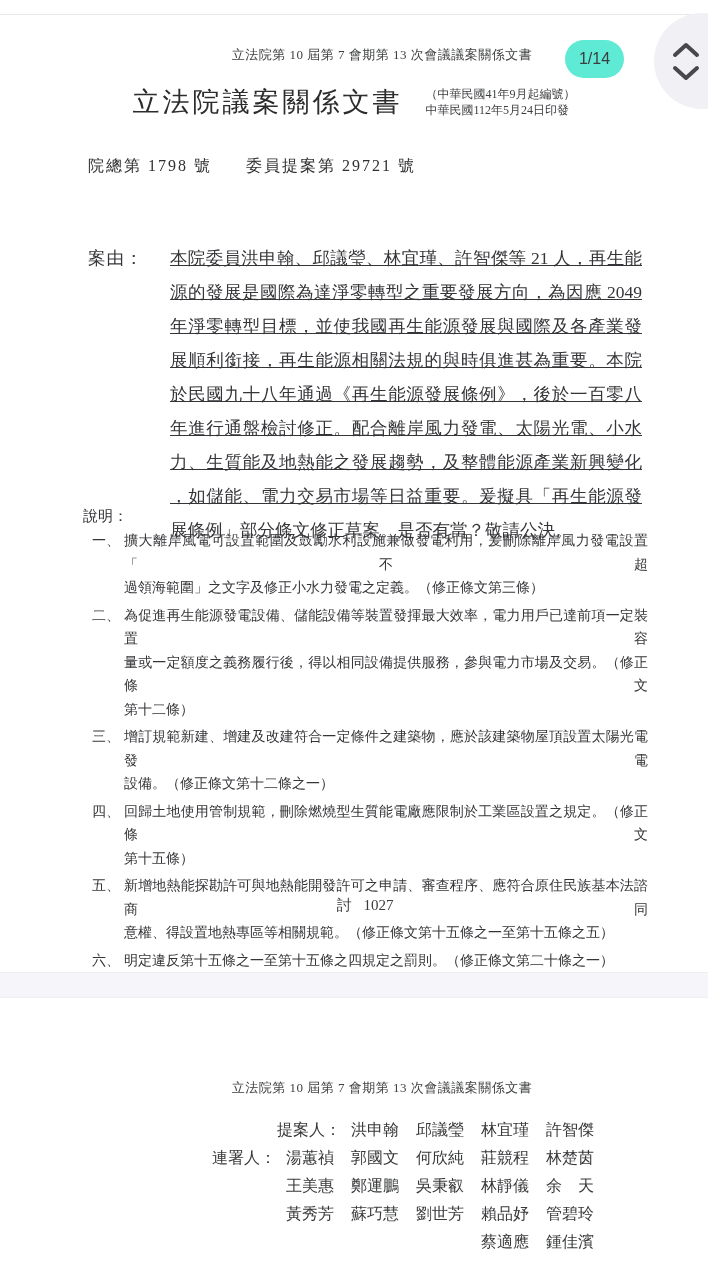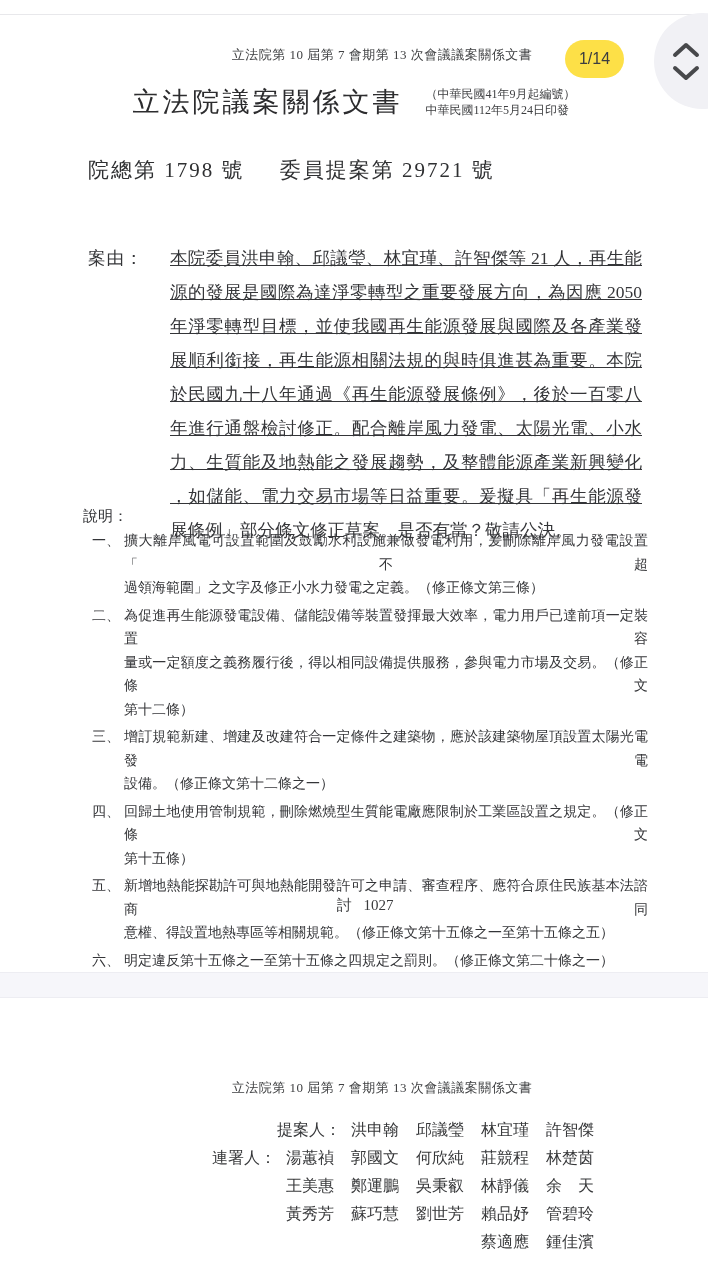--- a/index.html
+++ b/index.html
@@ -7,42 +7,42 @@
     width:708px;height:1280px;position:relative;overflow:hidden;
     background:#ffffff;
     font-family:"Liberation Serif","DejaVu Serif",serif;
     color:#343538;
   }
   .hairline-top{position:absolute;top:14px;left:0;width:708px;height:1px;background:#e8e8eb;}
 
   
   .page-pill{
     position:absolute;left:565px;top:40px;width:59px;height:38px;border-radius:19px;
-    background:#fde047;color:#3c3d40;font-family:"Liberation Sans","DejaVu Sans",sans-serif;
+    background:#5eead4;color:#3c3d40;font-family:"Liberation Sans","DejaVu Sans",sans-serif;
     font-size:16px;line-height:38px;text-align:center;z-index:30;
   }
   .scroll-fab{
     position:absolute;left:654px;top:13px;width:96px;height:96px;border-radius:50%;
     background:#f1f1f5;z-index:30;display:flex;flex-direction:column;align-items:flex-start;
     justify-content:center;gap:7px;padding-left:17px;box-sizing:border-box;
   }
   .chev{display:block;}
 
   
   .running-head{position:absolute;left:0;width:708px;text-align:center;
     font-size:13px;color:#3f4042;letter-spacing:0.5px;padding-left:28px;}
   .rh1{top:46px;}
   .rh2{top:1079px;}
 
   .title-row{position:absolute;top:84px;left:0;width:708px;display:flex;
     justify-content:center;align-items:center;gap:23px;}
   .doc-title{font-size:27px;color:#2c2c2e;letter-spacing:3px;font-weight:500;white-space:nowrap;}
   .title-note{font-size:12px;line-height:16px;color:#3d3e40;white-space:nowrap;}
 
-  .docnum{position:absolute;top:156px;left:88px;font-size:21px;color:#2f3032;
+  .docnum{position:absolute;top:156px;left:88px;font-size:16px;color:#2f3032;
     letter-spacing:2px;white-space:nowrap;}
   .docnum .right{margin-left:28px;}
 
   .case-block{position:absolute;top:241px;left:88px;width:560px;}
   .case-label{position:absolute;left:0;top:0;font-size:17.5px;line-height:34px;letter-spacing:1px;}
   .case-lines{margin-left:82px;width:472px;font-size:17.5px;line-height:34px;}
   .case-line{white-space:nowrap;}
   .case-line.fill{white-space:normal;text-align:justify;text-align-last:justify;text-decoration:underline;}
 
   .exp-label{position:absolute;top:505px;left:83px;font-size:15px;line-height:23px;}
@@ -83,21 +83,21 @@
 
   <div class="docnum">
     <span>院總第 1798 號</span>
     <span class="right">委員提案第 29721 號</span>
   </div>
 
   <div class="case-block">
     <span class="case-label">案由：</span>
     <div class="case-lines" id="case-lines">
         <div class="case-line fill">本院委員洪申翰、邱議瑩、林宜瑾、許智傑等 21 人，再生能</div>
-        <div class="case-line fill">源的發展是國際為達淨零轉型之重要發展方向，為因應 2050</div>
+        <div class="case-line fill">源的發展是國際為達淨零轉型之重要發展方向，為因應 2049</div>
         <div class="case-line fill">年淨零轉型目標，並使我國再生能源發展與國際及各產業發</div>
         <div class="case-line fill">展順利銜接，再生能源相關法規的與時俱進甚為重要。本院</div>
         <div class="case-line fill">於民國九十八年通過《再生能源發展條例》，後於一百零八</div>
         <div class="case-line fill">年進行通盤檢討修正。配合離岸風力發電、太陽光電、小水</div>
         <div class="case-line fill">力、生質能及地熱能之發展趨勢，及整體能源產業新興變化</div>
         <div class="case-line fill">，如儲能、電力交易市場等日益重要。爰擬具「再生能源發</div>
         <div class="case-line">展條例」部分條文修正草案。是否有當？敬請公決。</div>
       </div>
   </div>
 

